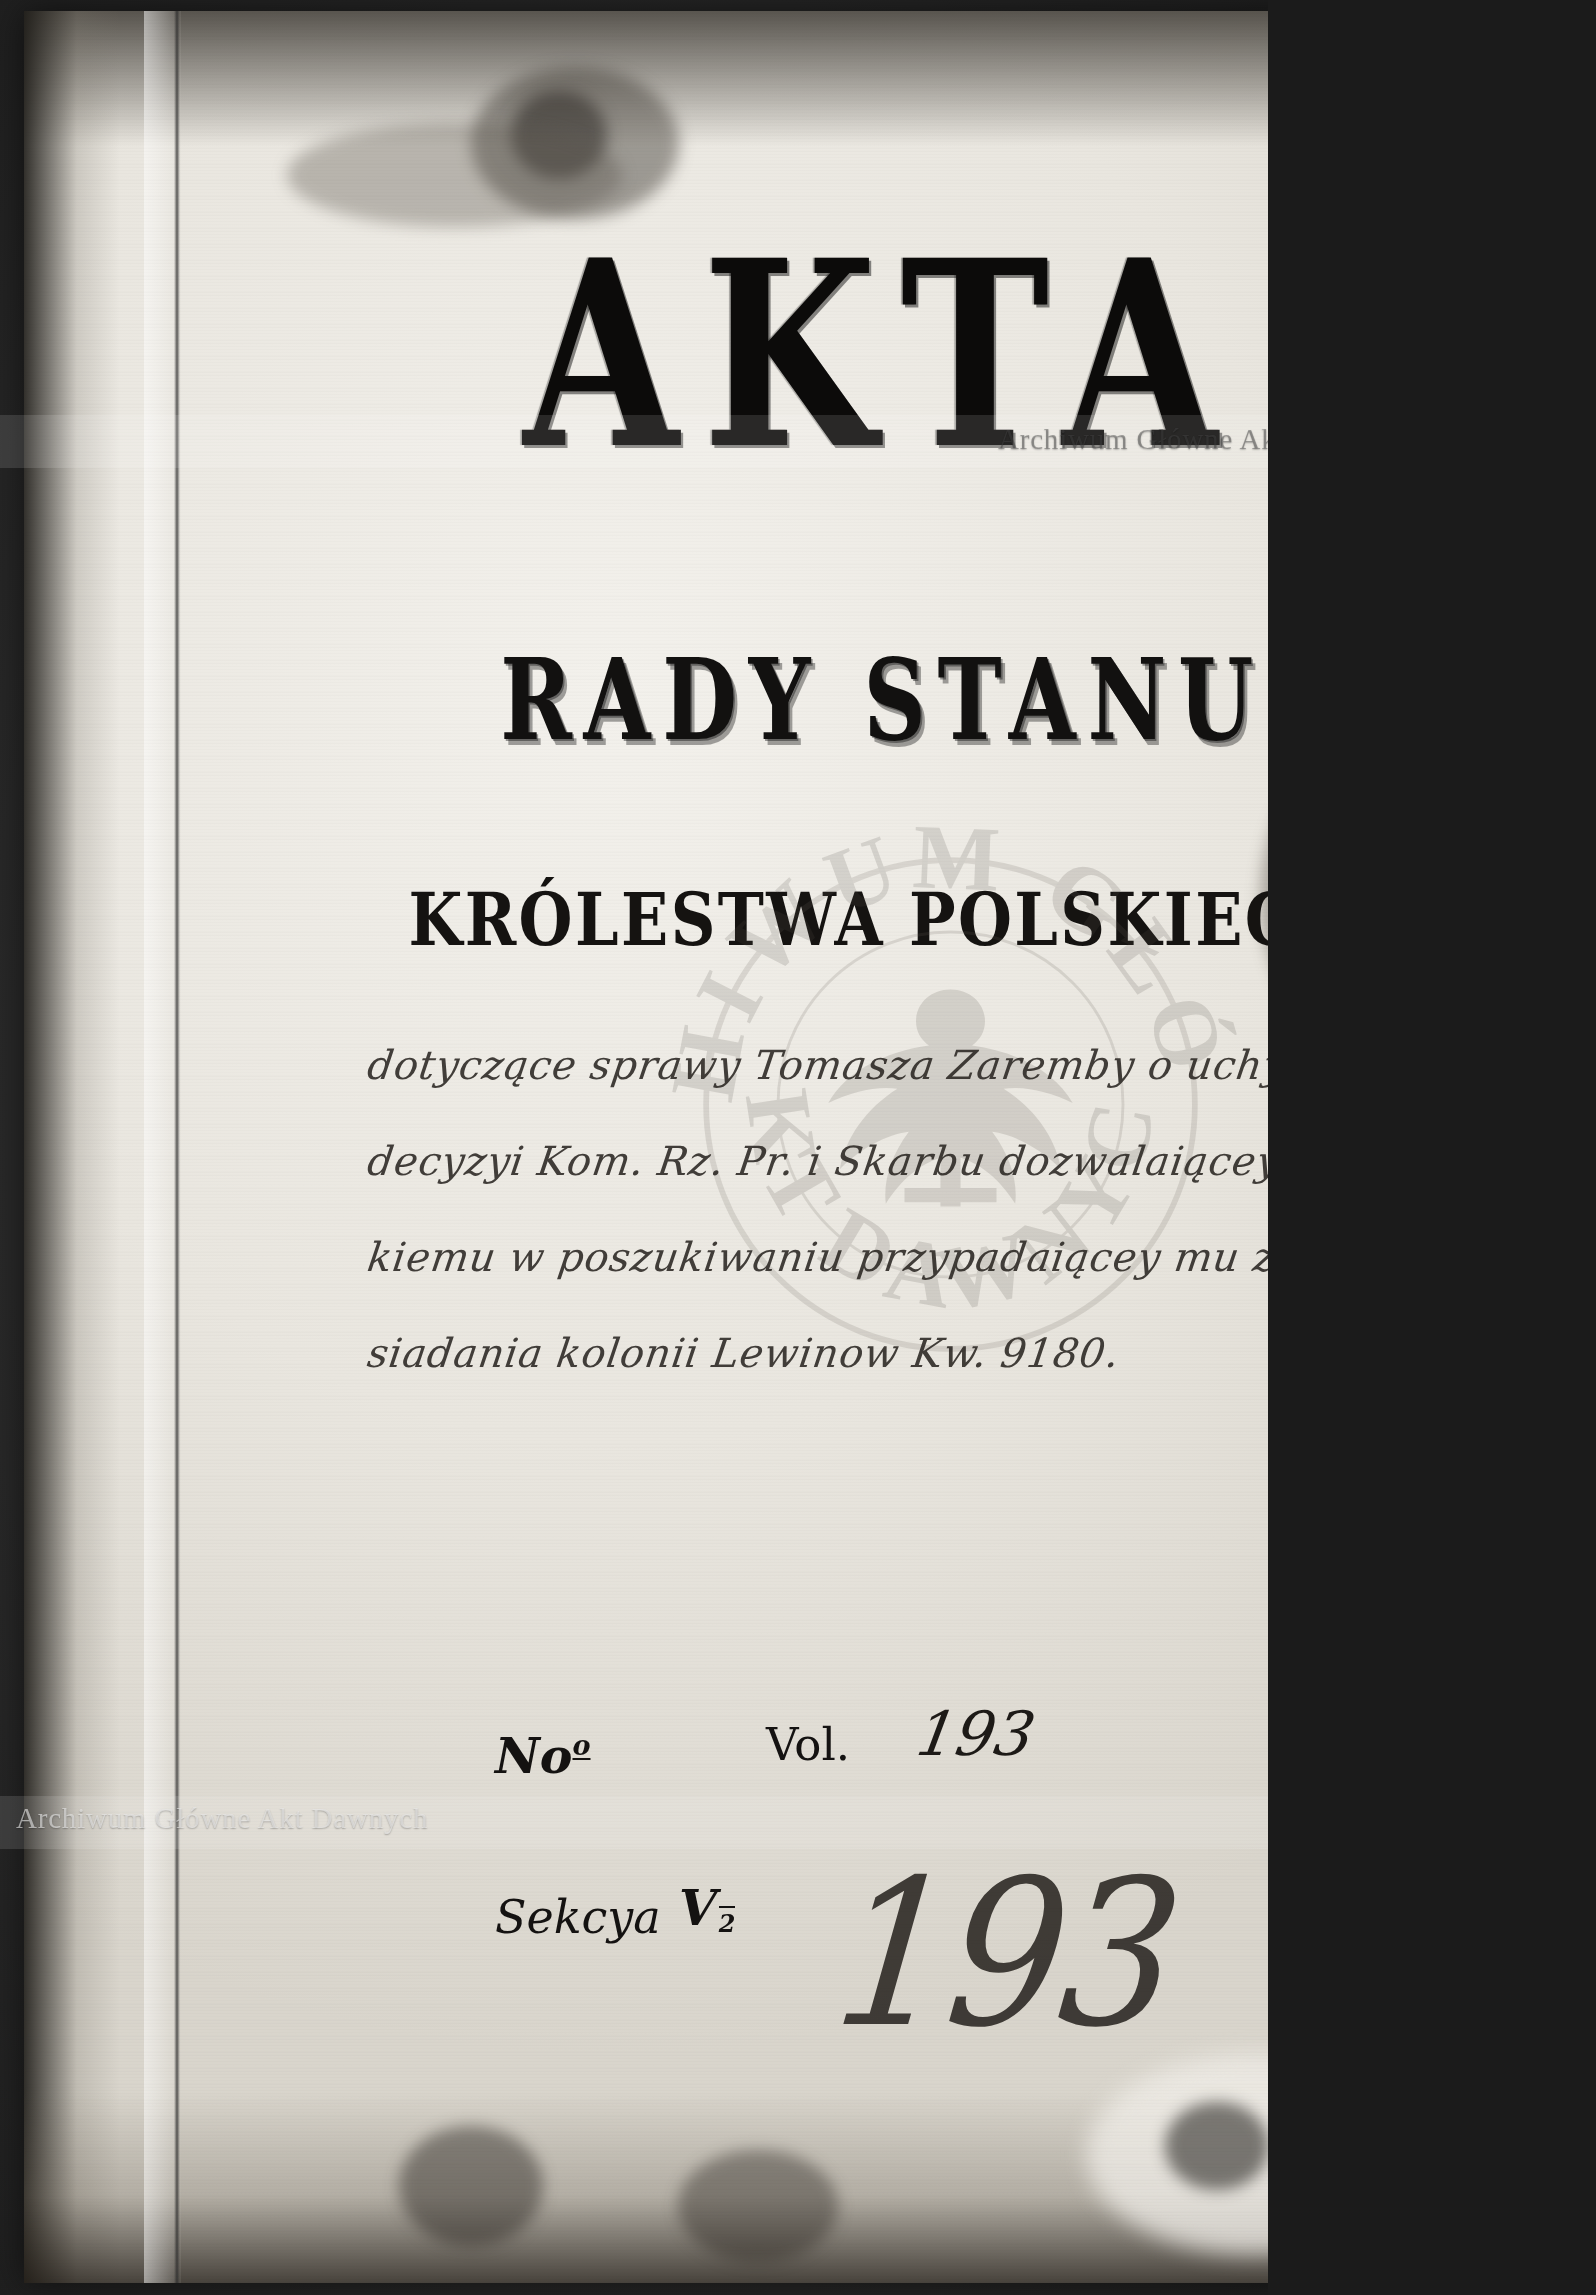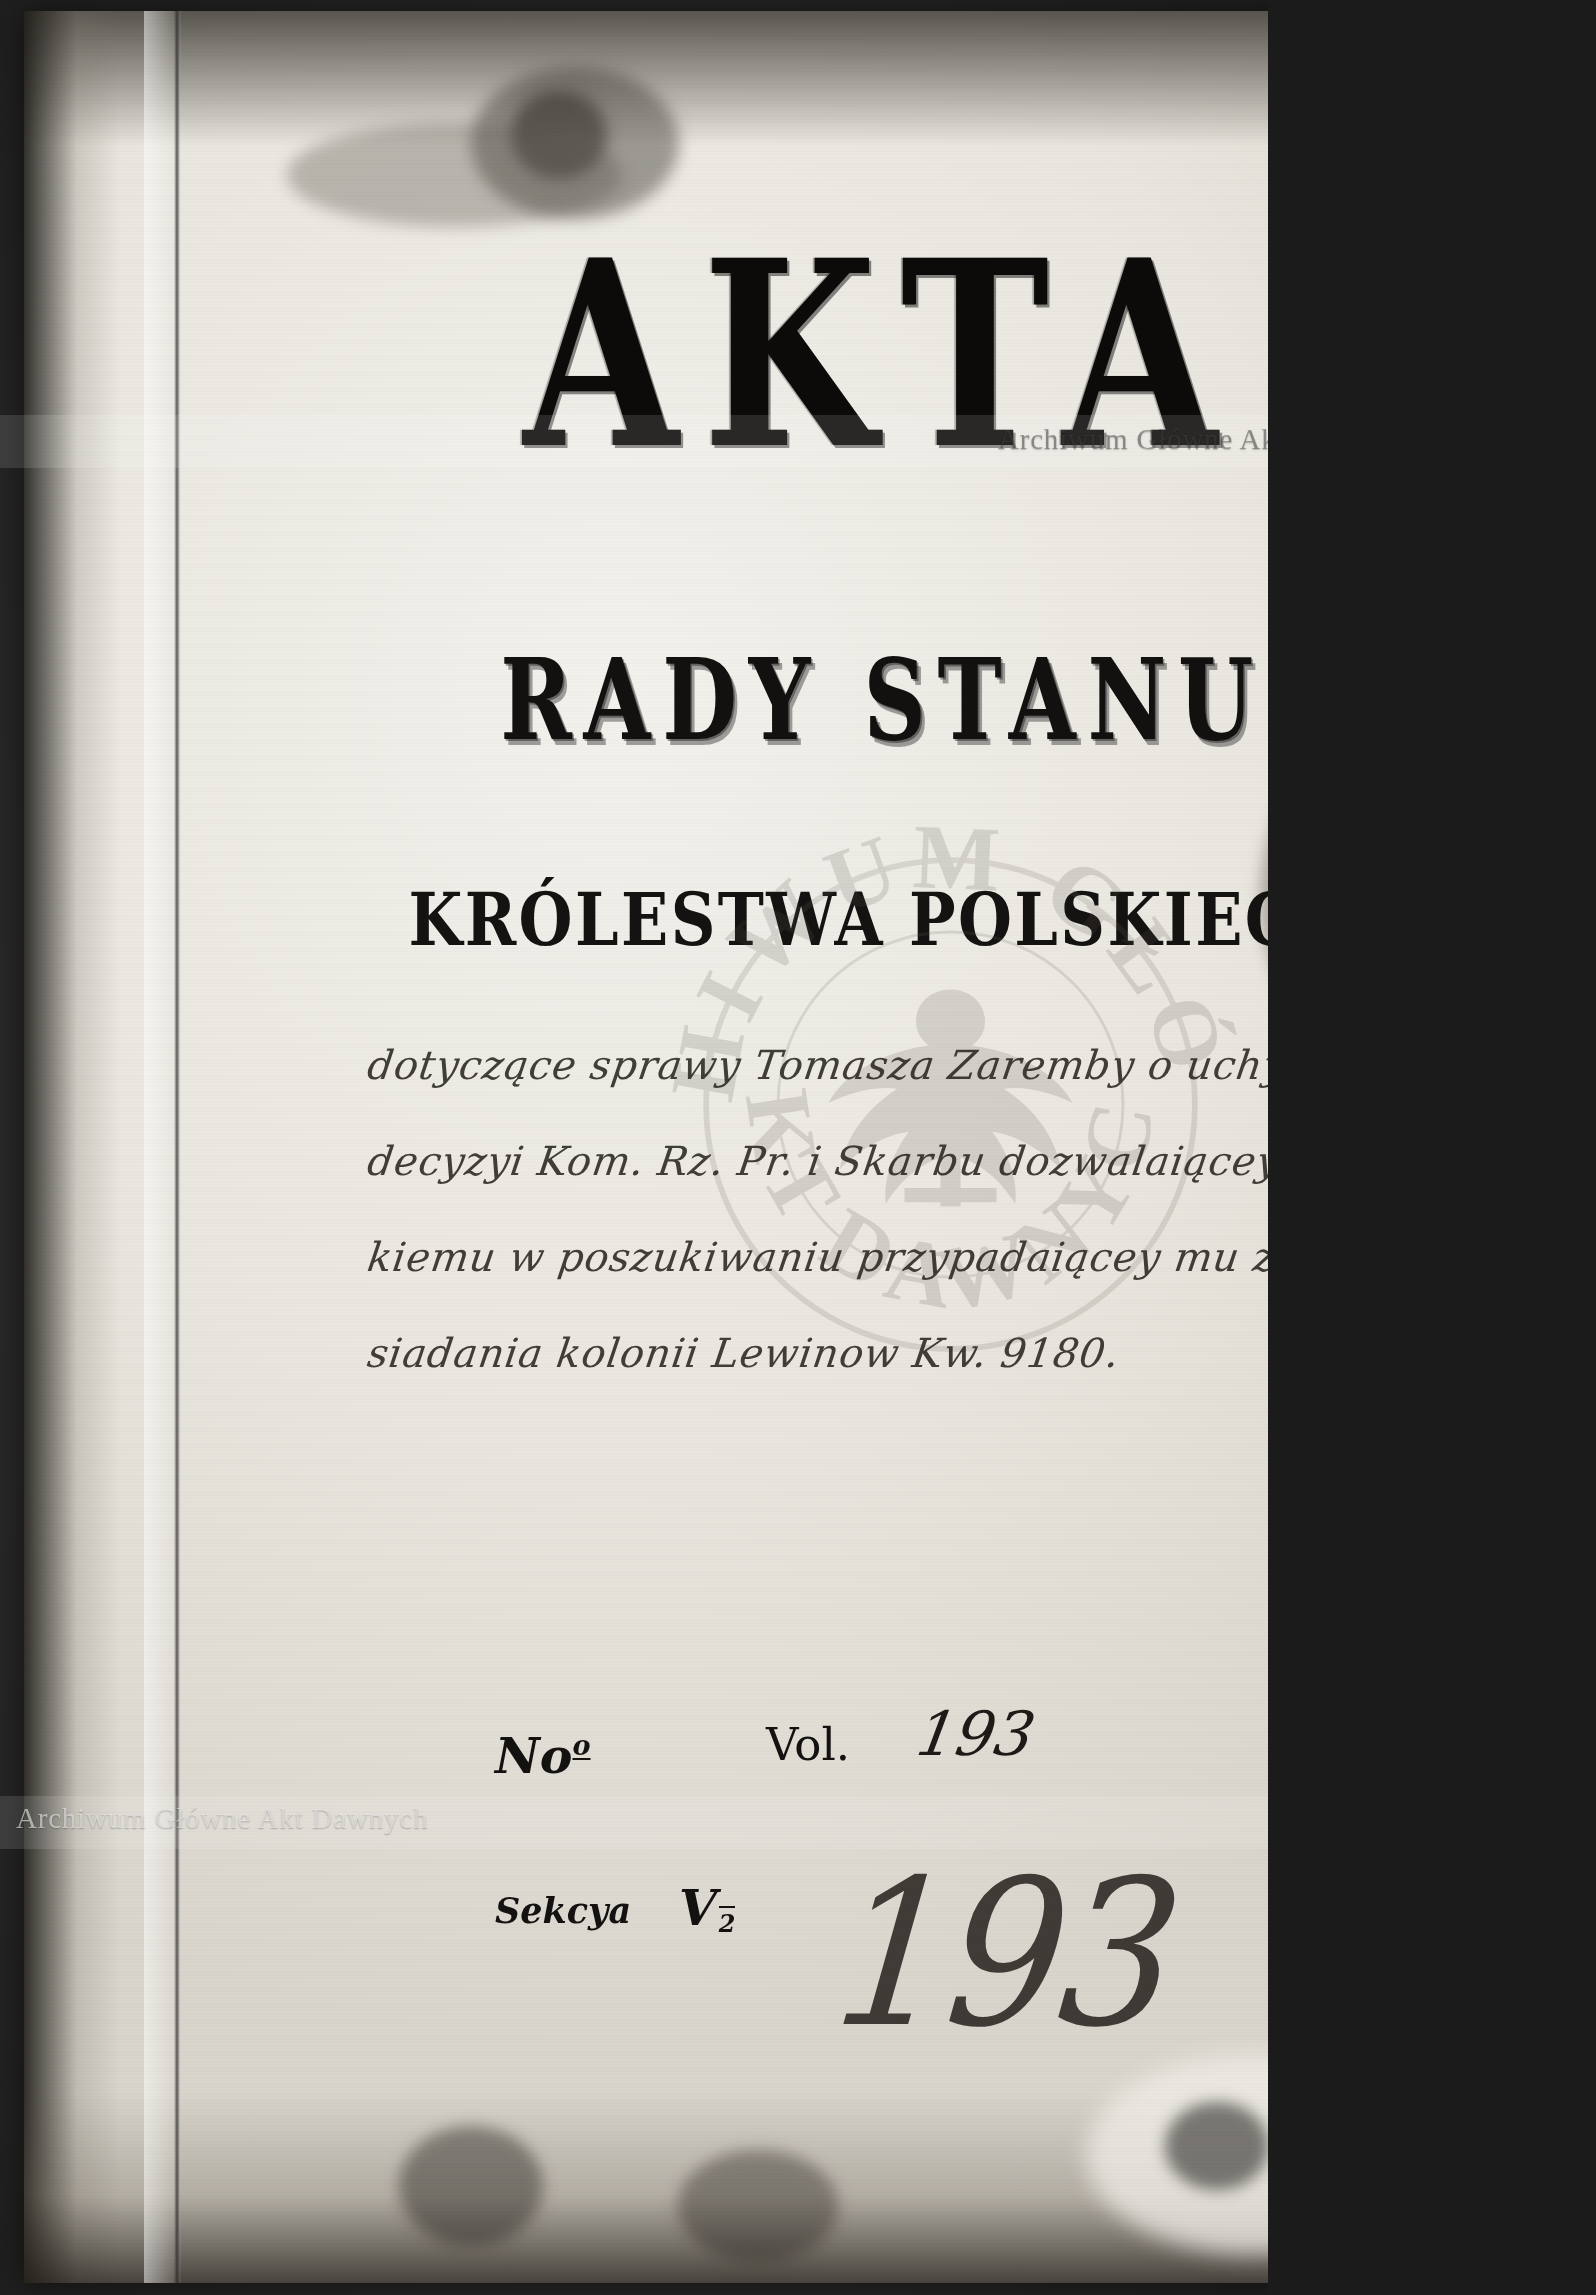--- a/index.html
+++ b/index.html
@@ -226,23 +226,23 @@
     position: absolute;
     left: 311px;
     top: 1868px;
     width: 958px;
     height: 208px;
   }
   .sec-label {
     position: absolute;
     left: 0; top: 11.2px;
     font-family: "DejaVu Serif", serif;
-    font-weight: bold;
-    font-style: italic;
-    font-size: 35px;
+    font-weight: normal;
+    font-style: italic;
+    font-size: 46px;
     color: #141211;
   }
   .sec-value {
     position: absolute;
     left: 184px; top: 0px;
     font-family: "DejaVu Serif", serif;
     font-weight: bold;
     font-style: italic;
     font-size: 49px;
     color: #141211;

